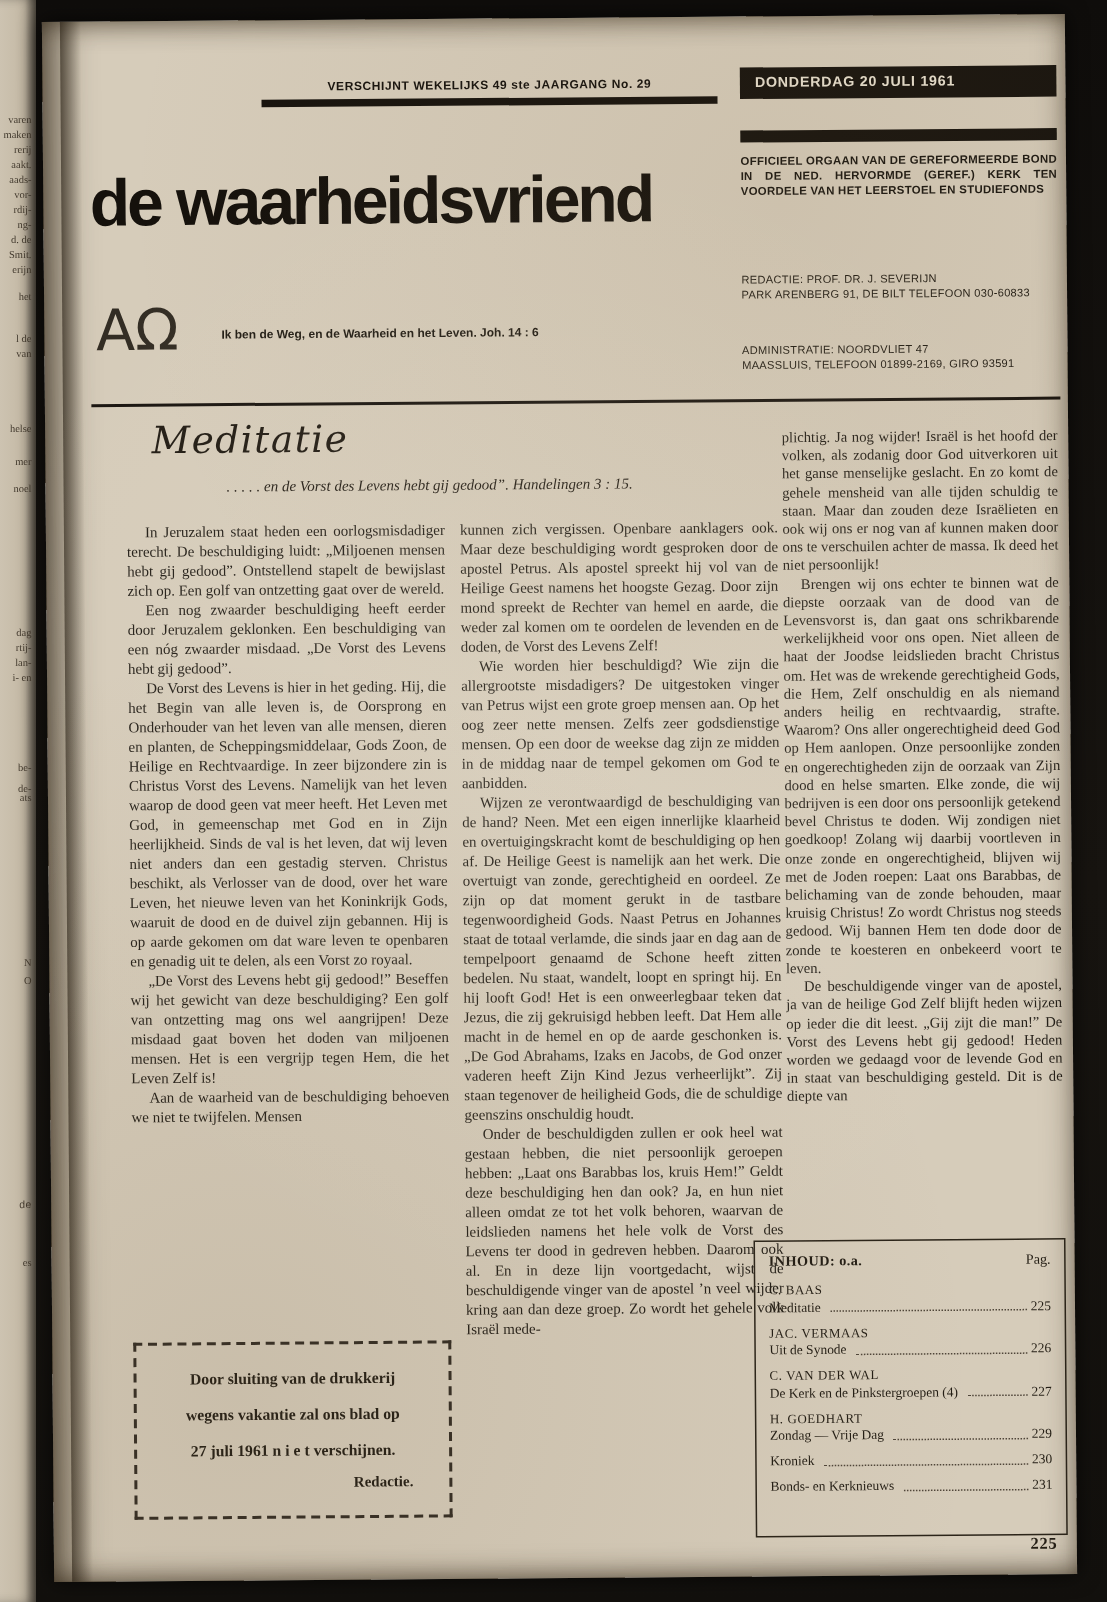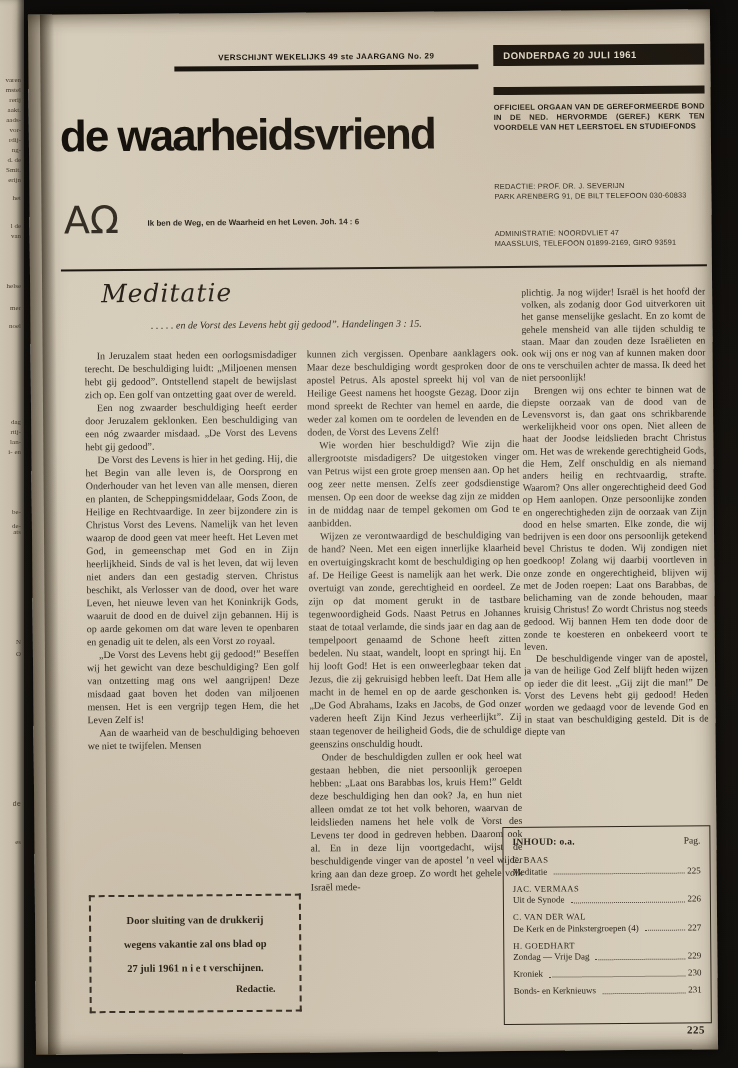--- a/index.html
+++ b/index.html
@@ -127,21 +127,21 @@
     position:absolute;left:651px;top:1014px;
     font:bold 11px/12px "Liberation Serif",serif;color:#241e15;letter-spacing:.5px;
   }
 </style>
 </head>
 <body>
 
 <div class="edge-page">
   <div class="edge-frags">
       <span class="frag" style="top: 76px;">varen</span>
-      <span class="frag" style="top: 86px;">mstel</span>
+      <span class="frag" style="top: 86px;">maken</span>
       <span class="frag" style="top: 96px;">rerij</span>
       <span class="frag" style="top: 106px;">aakt.</span>
       <span class="frag" style="top: 116px;">aads-</span>
       <span class="frag" style="top: 126px;">vor-</span>
       <span class="frag" style="top: 136px;">rdij-</span>
       <span class="frag" style="top: 146px;">ng-</span>
       <span class="frag" style="top: 156px;">d. de</span>
       <span class="frag" style="top: 166px; margin-left: 36px;">Smit.</span>
       <span class="frag" style="top: 176px;">erijn</span>
       <span class="frag" style="top: 194px;">het</span>

